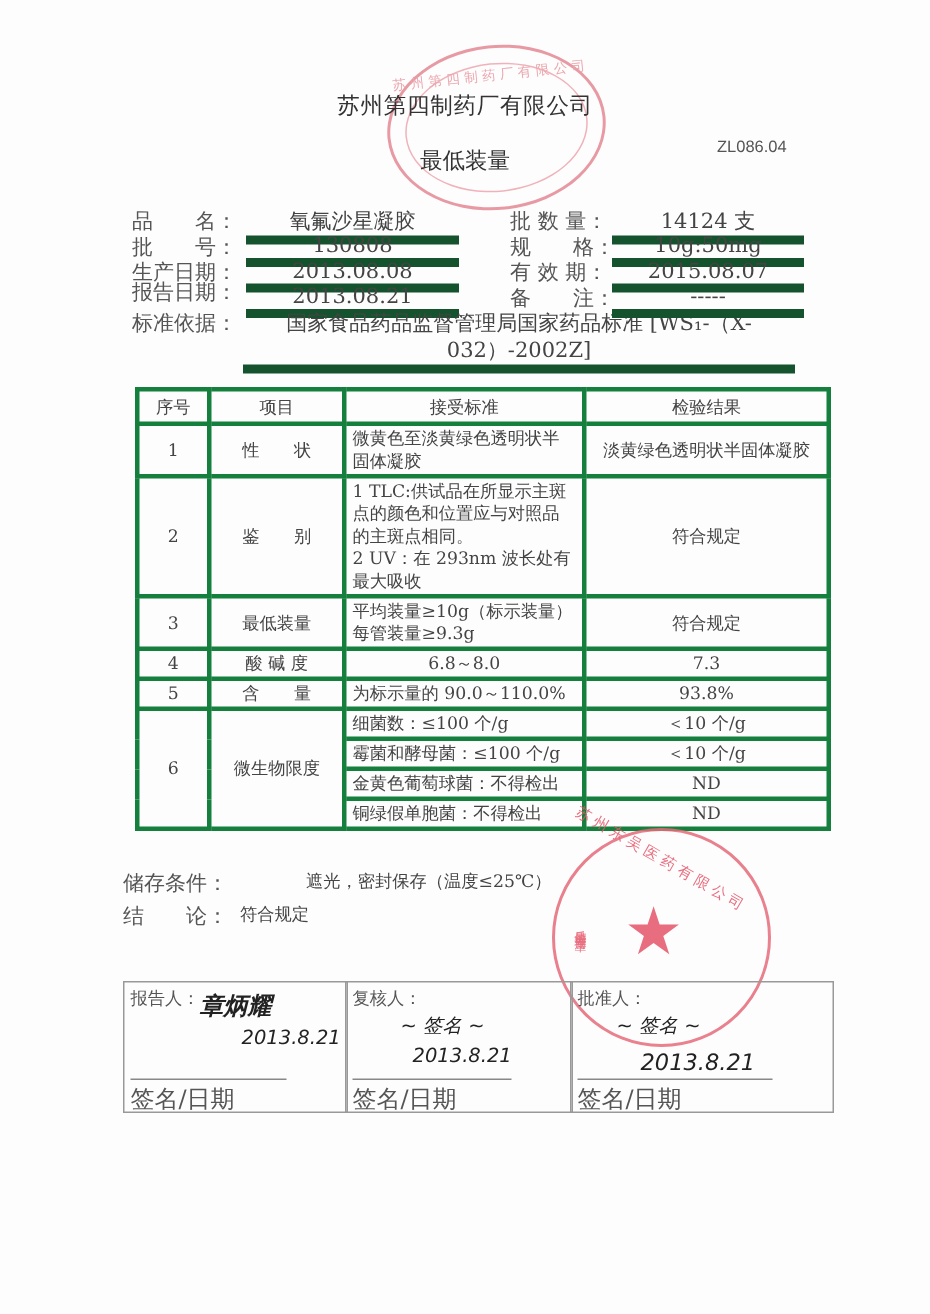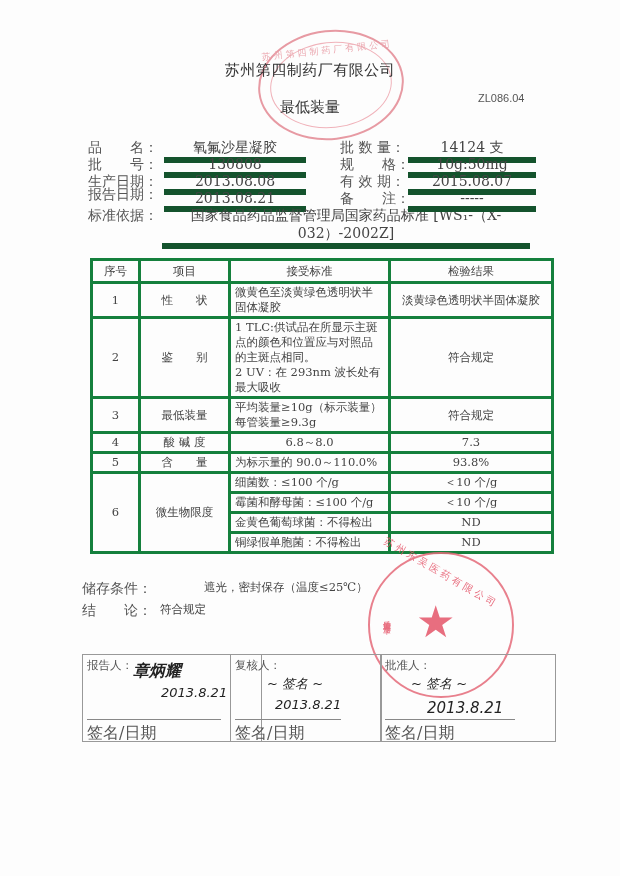--- a/index.html
+++ b/index.html
@@ -143,21 +143,21 @@
 <div class="abs" style="left:160px;top:580px;font-size:11.5px;color:#444;margin-left:44px;">遮光，密封保存（温度≤25℃）</div>
 <div class="abs field-label" style="left:82px;top:602px;">结　　论：</div>
 <div class="abs" style="left:160px;top:602px;font-size:11.5px;color:#444;">符合规定</div>
 
 <div class="abs stamp2">
   <div class="txt">苏州东吴医药有限公司</div>
   <div class="txt2">质量管理专用章</div>
   <div class="star">★</div>
 </div>
 
-<div class="sig" style="left:82px;width:148px;padding-left:30px;">
+<div class="sig" style="left:82px;width:148px;">
   <div class="lbl">报告人：</div>
   <div class="scrib" style="left:50px;top:6px;font-size:16px;font-weight:bold;">章炳耀</div>
   <div class="date" style="left:78px;top:30px;">2013.8.21</div>
   <div class="line"></div>
   <div class="foot">签名/日期</div>
 </div>
 <div class="sig" style="left:230px;width:150px;">
   <div class="lbl">复核人：</div>
   <div class="scrib" style="left:36px;top:20px;font-size:13px;">~ 签名 ~</div>
   <div class="date" style="left:44px;top:42px;">2013.8.21</div>

